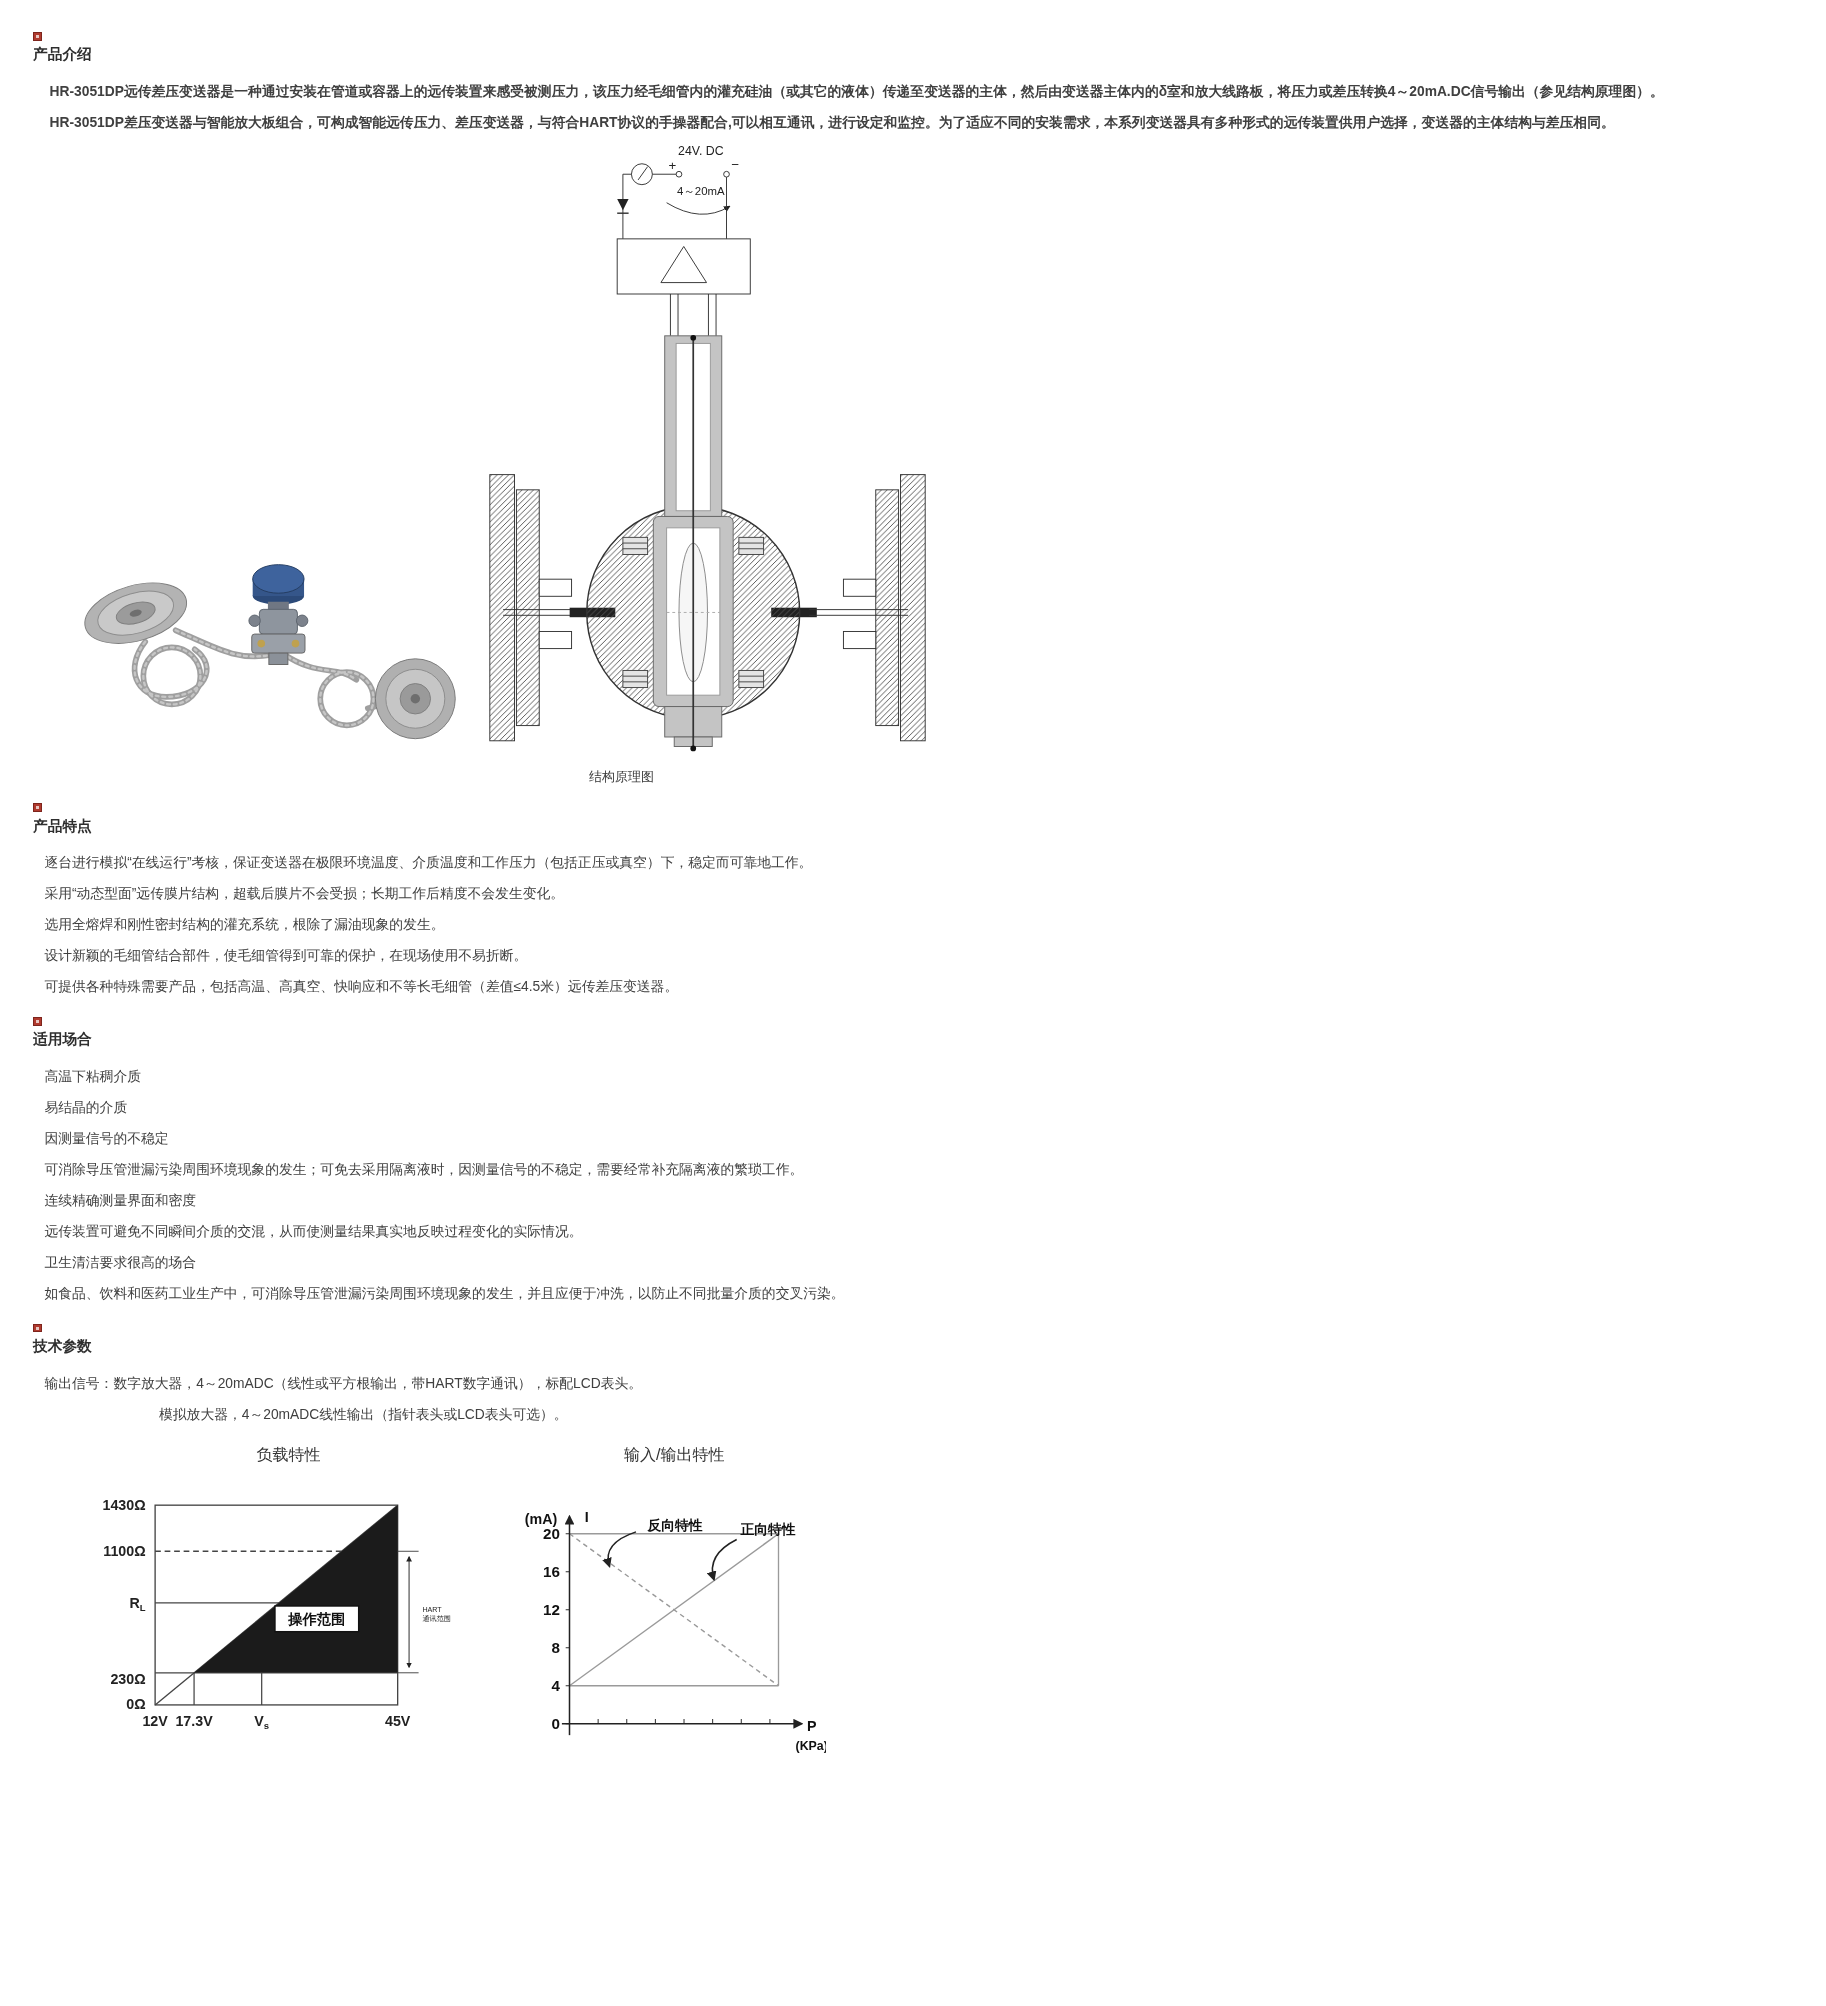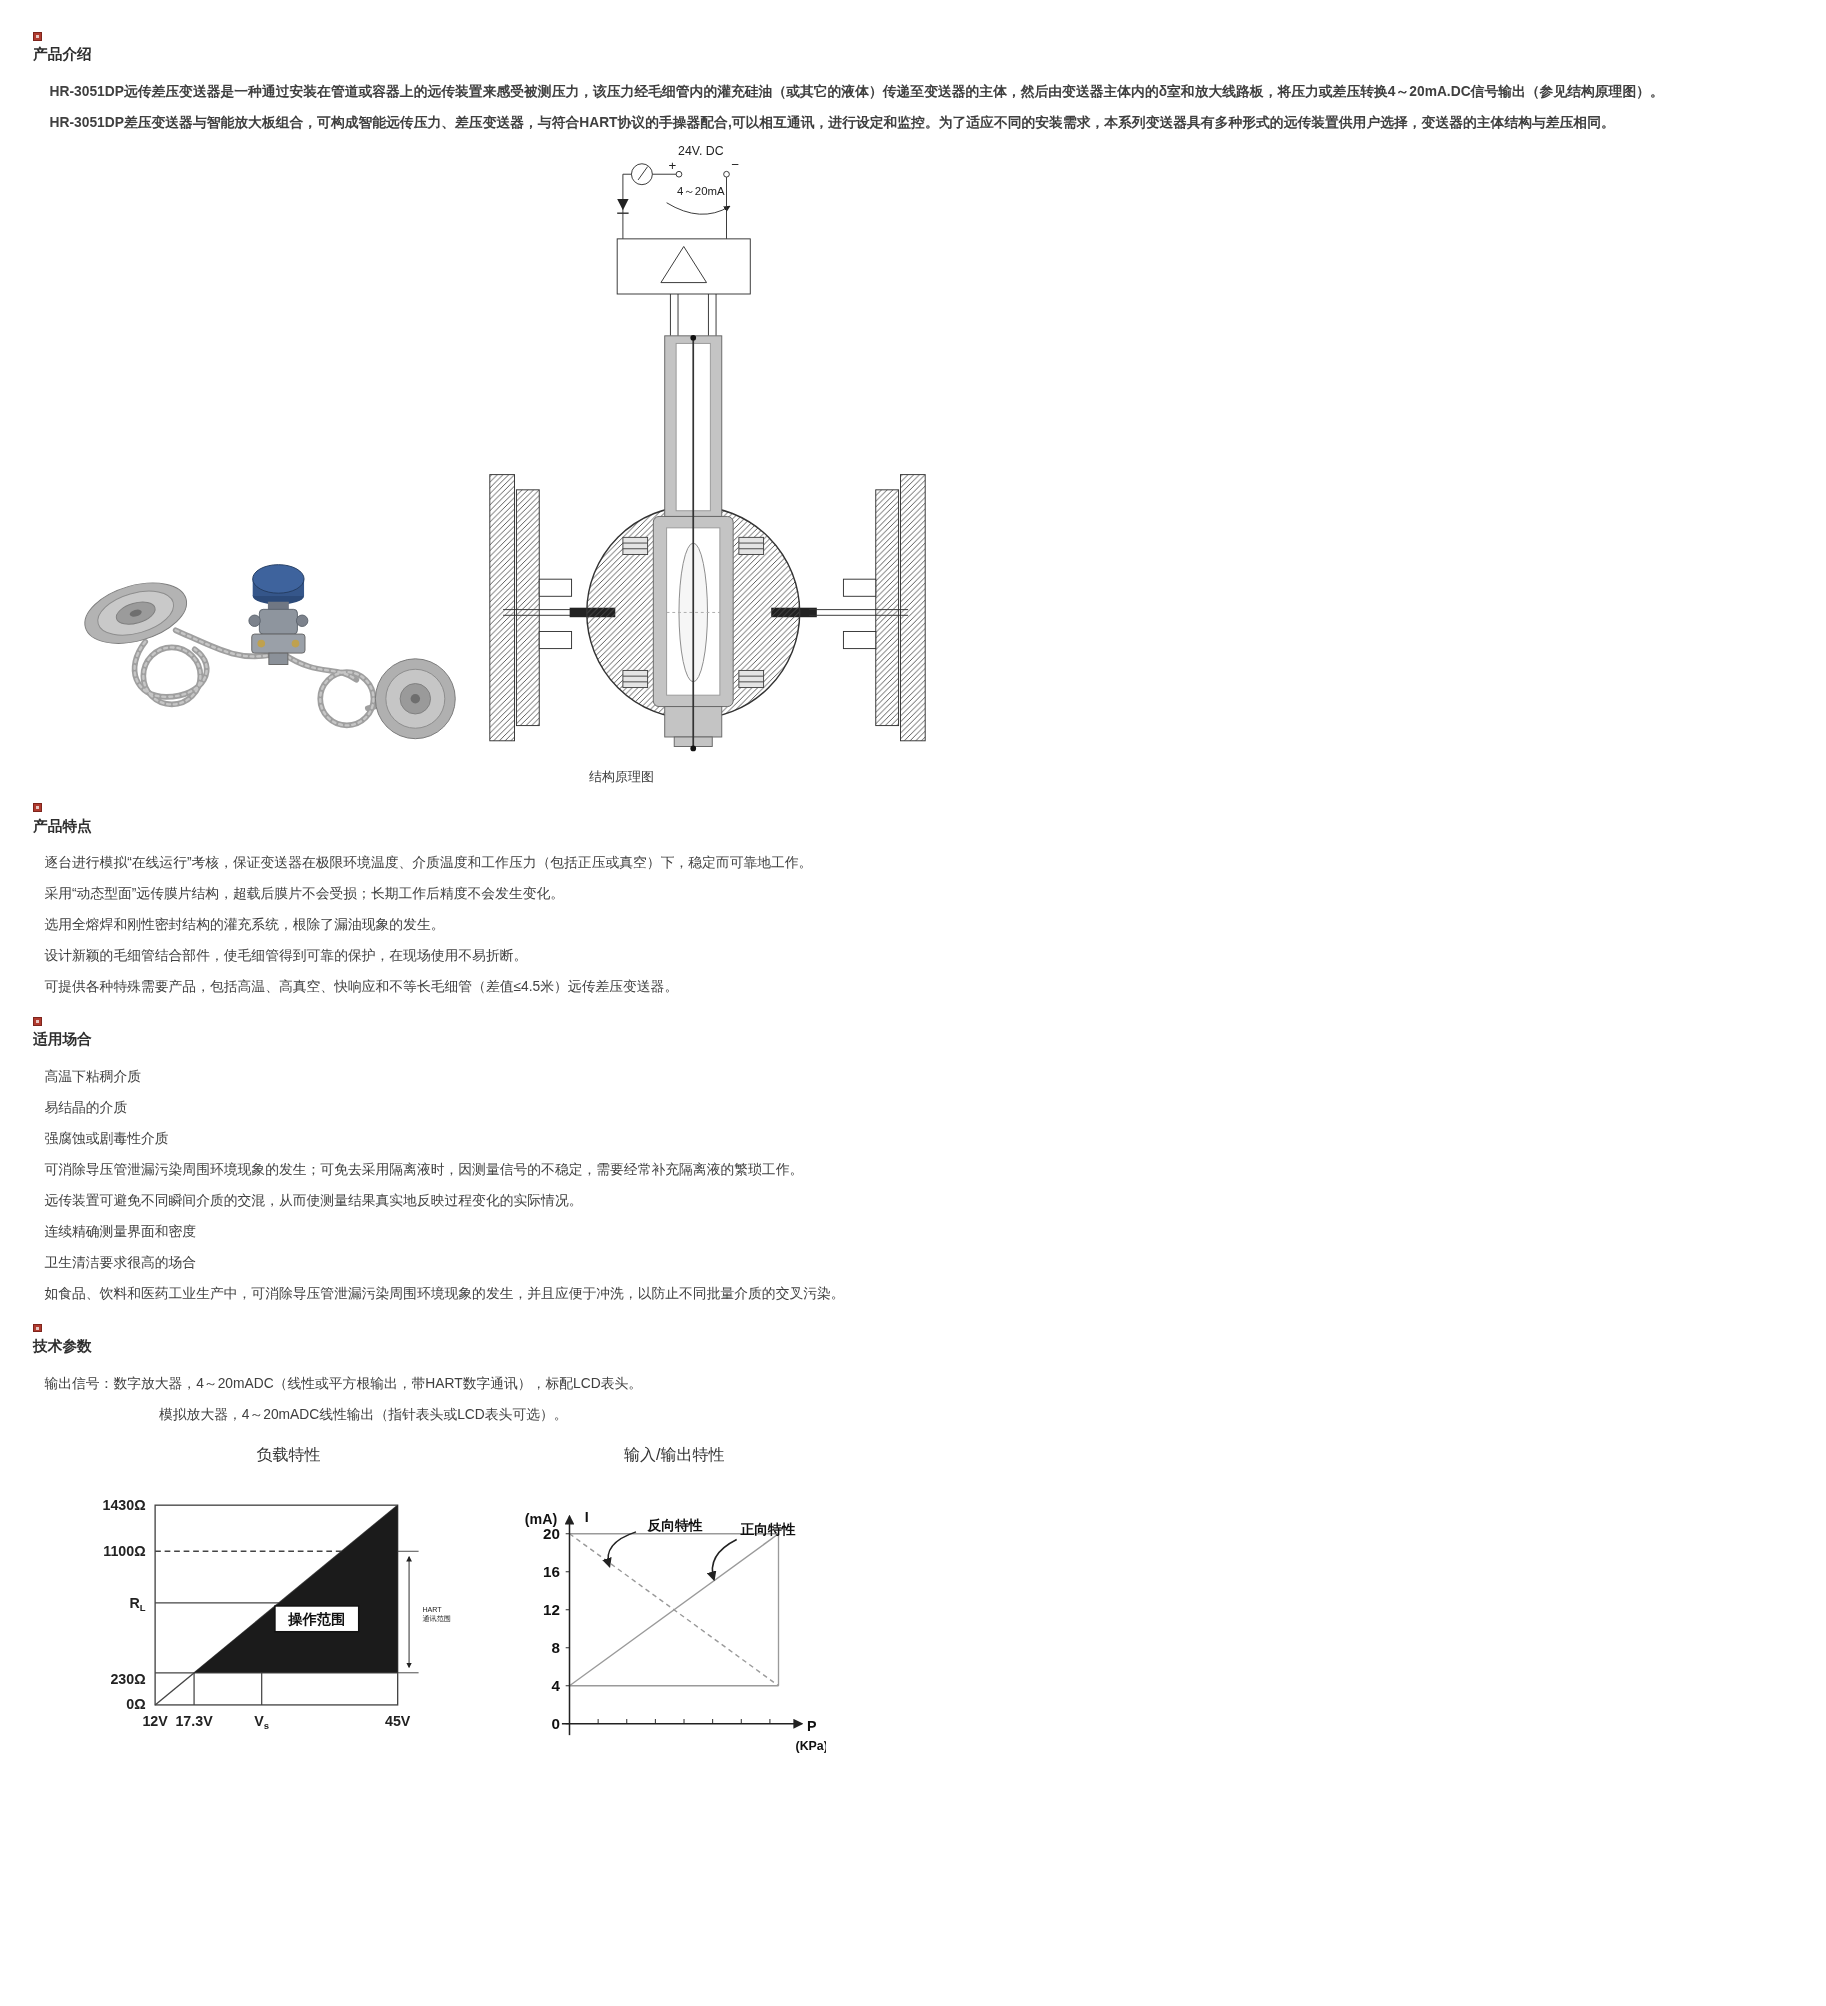--- a/index.html
+++ b/index.html
@@ -182,24 +182,24 @@
         <div class="li">可提供各种特殊需要产品，包括高温、高真空、快响应和不等长毛细管（差值≤4.5米）远传差压变送器。</div>
       </div>
   </div>
 
   <div class="sec">
     <div class="sec-bullet"></div>
     <h2 class="sec-title">适用场合</h2>
     <div class="list">
         <div class="li">高温下粘稠介质</div>
         <div class="li">易结晶的介质</div>
-        <div class="li">强腐蚀或剧毒性介质</div>
+        <div class="li">因测量信号的不稳定</div>
         <div class="li">可消除导压管泄漏污染周围环境现象的发生；可免去采用隔离液时，因测量信号的不稳定，需要经常补充隔离液的繁琐工作。</div>
+        <div class="li">连续精确测量界面和密度</div>
         <div class="li">远传装置可避免不同瞬间介质的交混，从而使测量结果真实地反映过程变化的实际情况。</div>
-        <div class="li">连续精确测量界面和密度</div>
         <div class="li">卫生清洁要求很高的场合</div>
         <div class="li">如食品、饮料和医药工业生产中，可消除导压管泄漏污染周围环境现象的发生，并且应便于冲洗，以防止不同批量介质的交叉污染。</div>
       </div>
   </div>
 
   <div class="sec">
     <div class="sec-bullet"></div>
     <h2 class="sec-title">技术参数</h2>
     <div class="list specs">
         <div class="li">输出信号：数字放大器，4～20mADC（线性或平方根输出，带HART数字通讯），标配LCD表头。</div>

